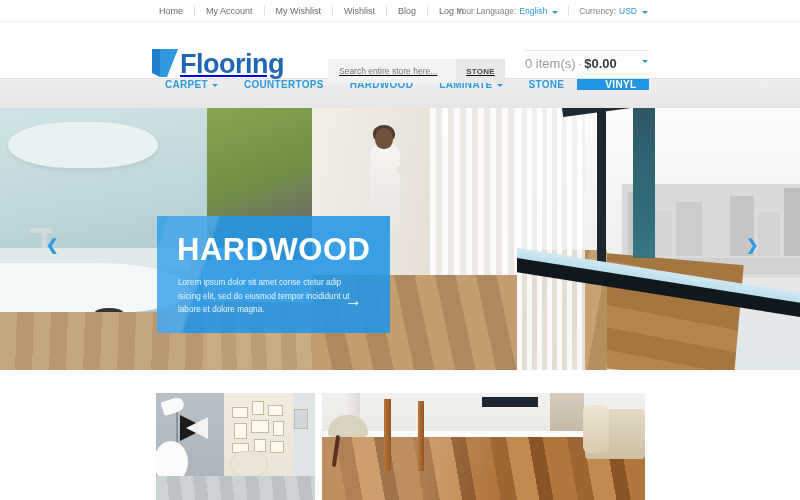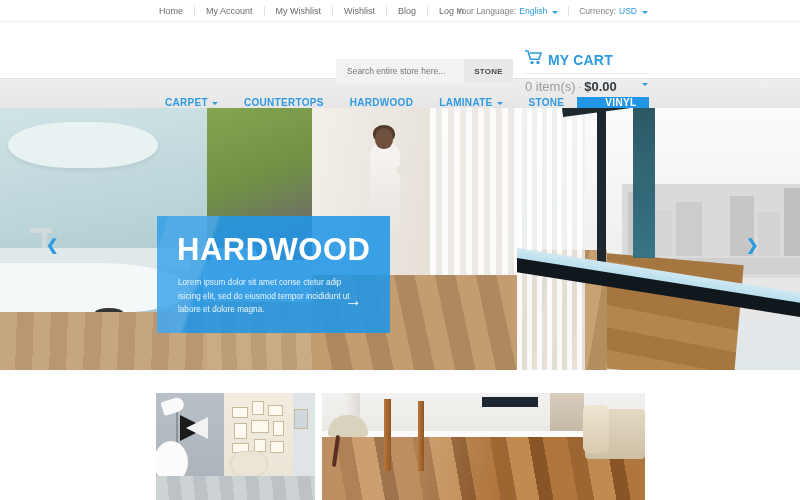--- a/index.html
+++ b/index.html
@@ -51,23 +51,23 @@
     display: flex; align-items: baseline;
     font-size: 28px; font-weight: bold; letter-spacing: -0.5px;
   }
   .logo-v {
     width: 26px; height: 32px; position: relative; margin-right: 2px;
     align-self: flex-start; top: -2px;
   }
   .logo-text { color: #1f66b5; font-size: 27px; font-weight: bold; line-height: 30px;}
 
   .searchbox {
-    position: absolute; left: 336px; top: 37px;
+    position: absolute; left: 328px; top: 37px;
     width: 177px; height: 24px; background: #f3f3f3;
-    display: flex; align-items: center;
+    display: flex; align-items: center; text-decoration: underline;
   }
   .search-input {
     flex: 1; border: none; background: transparent; outline: none;
     font-size: 8.5px; color: #9a9a9a; padding-left: 11px;
     font-family: "Liberation Sans", sans-serif;
   }
   .search-btn {
     width: 49px; height: 24px; background: #e9e9e9; border: none;
     font-size: 8px; font-weight: bold; color: #4a4a4a; letter-spacing: 0.2px;
     cursor: pointer; font-family: "Liberation Sans", sans-serif;
@@ -85,21 +85,21 @@
   .cart-count { font-size: 13px; color: #9b9b9b; }
   .cart-dash { font-size: 8px; color: #9b9b9b; margin: 0 3px; }
   .cart-total { font-size: 13px; font-weight: bold; color: #333b41; }
   .cart-caret { position:absolute; right: 0; top: 9px; }
 
   
   .nav {
     height: 30px; width: 100%;
     background: linear-gradient(to bottom, #efefef 0%, #e6e6e6 100%);
     border-top: 1px solid #e2e2e2;
-    display: flex; align-items: flex-end;
+    display: flex; align-items: flex-start;
     padding-left: 152px;
   }
   .nav-item {
     display: flex; align-items: center; gap: 4px;
     padding: 0 13px; font-size: 10px; font-weight: bold;
     color: #2f9ae0; letter-spacing: 0.3px; cursor: pointer;
     text-decoration: none; white-space: nowrap;
   }
   .nav-item.active { background: #2196e6; color: #fff; padding-left: 28px; }
   .nav-caret {
@@ -303,37 +303,36 @@
       <div class="tb-select last">
         <span>Currency:</span>
         <span class="tb-val">USD</span>
         <span class="caret"></span>
       </div>
     </div>
   </div>
 
   <div class="header">
 
+    <a class="logo" href="#">
+      <span class="logo-v">
+        <svg width="26" height="32" viewBox="0 0 26 32">
+          <polygon points="0,2 8,2 8,30 0,26" fill="#1f7fd0"></polygon>
+          <polygon points="8,2 26,2 15,30 8,30" fill="#2f9ae0"></polygon>
+        </svg>
+      </span>
+      <span class="logo-text">Flooring</span>
+    </a>
 
     <div class="searchbox">
       <input class="search-input" type="text" placeholder="Search entire store here..." style="">
       <button class="search-btn">STONE</button>
     </div>
 
     <div class="cart">
-      <div class="cart-top">
-        <span>
-          <svg width="17" height="15" viewBox="0 0 17 15">
-            <path d="M0 1 h3 l2.4 8.2 h8.4 l2.2 -6.2 h-11" fill="none" stroke="#2f9ae0" stroke-width="1.6"></path>
-            <circle cx="7" cy="12.6" r="1.7" fill="#2f9ae0"></circle>
-            <circle cx="13" cy="12.6" r="1.7" fill="#2f9ae0"></circle>
-          </svg>
-        </span>
-        <span class="cart-title">MY CART</span>
-      </div>
       <div class="cart-bottom">
         <span class="cart-count">0 item(s)</span>
         <span class="cart-dash">-</span>
         <span class="cart-total">$0.00</span>
         <span class="caret cart-caret"></span>
       </div>
     </div>
   </div>
 
   <div class="nav">

